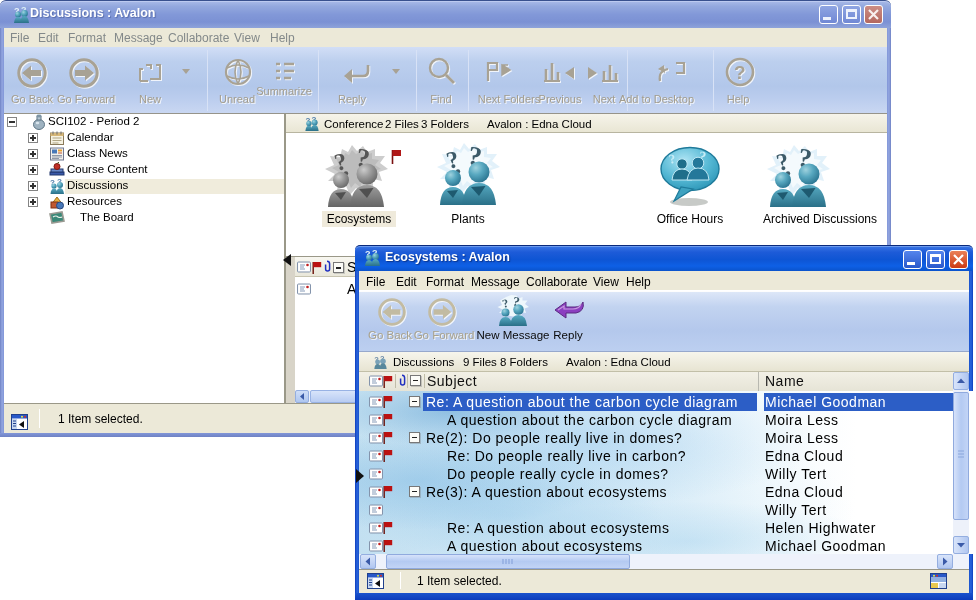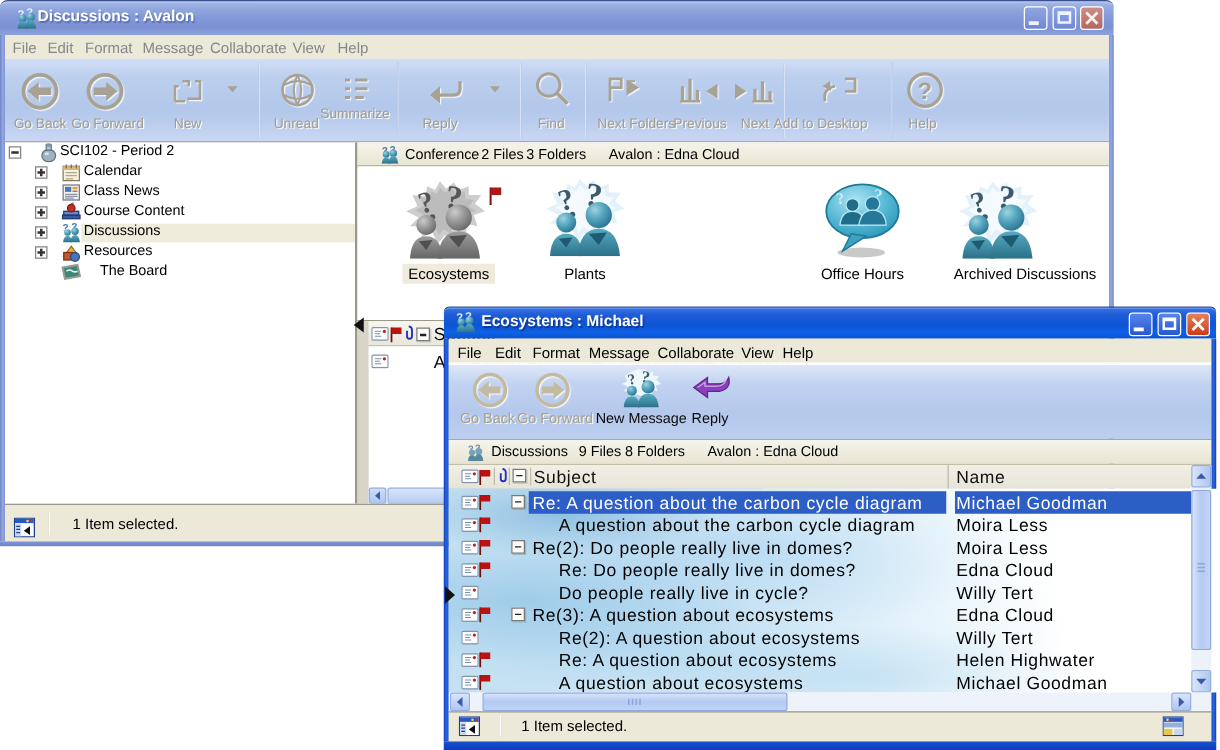--- a/index.html
+++ b/index.html
@@ -400,21 +400,21 @@
  <div class="a" style="left:9px;top:4px" id="w2icon">
       <svg width="17" height="17" viewBox="0 0 17 17">
         <text x="1" y="8" font-size="9" font-weight="bold" fill="#e8f4fa">?</text>
         <text x="8" y="7" font-size="9" font-weight="bold" fill="#dceef6">?</text>
         <circle cx="5" cy="8.5" r="3" fill="url(#gh)"></circle>
         <path d="M1 17 q0.5 -6 4 -6 q3.5 0 4 6Z" fill="url(#gb)"></path>
         <circle cx="11.5" cy="7.5" r="3.4" fill="url(#gh)"></circle>
         <path d="M7 17 q0.8 -7 4.5 -7 q3.8 0 4.5 7Z" fill="url(#gb)"></path>
       </svg>
     </div>
- <div class="a" style="left:30px;top:5px;font-size:12.5px;font-weight:bold;color:#fff;text-shadow:1px 1px 1px rgba(10,30,90,.6)">Ecosystems : Michael</div>
+ <div class="a" style="left:30px;top:5px;font-size:12.5px;font-weight:bold;color:#fff;text-shadow:1px 1px 1px rgba(10,30,90,.6)">Ecosystems : Avalon</div>
  <div class="xpbtn" style="left:548px;background:linear-gradient(#5585ec,#2858cc)">
       <div class="a" style="left:3px;top:11px;width:8px;height:3px;background:#fff"></div>
     </div>
  <div class="xpbtn" style="left:571px;background:linear-gradient(#5585ec,#2858cc)">
       <div class="a" style="left:3px;top:3px;width:11px;height:10px;border:2px solid #fff;border-top-width:3px"></div>
     </div>
  <div class="xpbtn" style="left:594px;background:linear-gradient(#ea8158,#cc3a14)">
       <svg width="17" height="17">
         <path d="M4 4 L13 13 M13 4 L4 13" stroke="#fff" stroke-width="2.2"></path>
       </svg>
@@ -593,31 +593,31 @@
             <path d="M3 4 h5 M3 6 h4 M3 8 h5" stroke="#7890b0" stroke-width="0.9"></path>
             <circle cx="10.5" cy="4" r="1.3" fill="#c02020"></circle>
           </svg>
         </div>
         <div class="a" style="left:24px;top:56px">
           <svg width="10" height="13" viewBox="0 0 10 13">
             <path d="M1.2 13 V1" stroke="#6a1008" stroke-width="1.4"></path>
             <path d="M1.2 1 h8 v5.2 h-8 Z" fill="#bb1111"></path>
           </svg>
         </div>
-        <div class="a row-t" style="left:88px;top:55px;color:#000">Re: Do people really live in domes?</div>
+        <div class="a row-t" style="left:88px;top:55px;color:#000">Re: Do people really live in carbon?</div>
         <div class="a row-t" style="left:406px;top:55px;color:#000">Edna Cloud</div>
         <div class="a" style="left:10px;top:75px">
           <svg width="14" height="12" viewBox="0 0 14 12">
             <rect x="0.5" y="1" width="13" height="10" rx="1" fill="#f4f6f8" stroke="#8494ac"></rect>
             <rect x="1.5" y="2" width="11" height="8" fill="#fff"></rect>
             <path d="M3 4 h5 M3 6 h4 M3 8 h5" stroke="#7890b0" stroke-width="0.9"></path>
             <circle cx="10.5" cy="4" r="1.3" fill="#c02020"></circle>
           </svg>
         </div>
-        <div class="a row-t" style="left:88px;top:73px;color:#000">Do people really live in cycle?</div>
+        <div class="a row-t" style="left:88px;top:73px;color:#000">Do people really cycle in domes?</div>
         <div class="a row-t" style="left:406px;top:73px;color:#000">Willy Tert</div>
         <div class="a" style="left:10px;top:93px">
           <svg width="14" height="12" viewBox="0 0 14 12">
             <rect x="0.5" y="1" width="13" height="10" rx="1" fill="#f4f6f8" stroke="#8494ac"></rect>
             <rect x="1.5" y="2" width="11" height="8" fill="#fff"></rect>
             <path d="M3 4 h5 M3 6 h4 M3 8 h5" stroke="#7890b0" stroke-width="0.9"></path>
             <circle cx="10.5" cy="4" r="1.3" fill="#c02020"></circle>
           </svg>
         </div>
         <div class="a" style="left:24px;top:92px">
@@ -634,21 +634,20 @@
         <div class="a row-t" style="left:67px;top:91px;color:#000">Re(3): A question about ecosystems</div>
         <div class="a row-t" style="left:406px;top:91px;color:#000">Edna Cloud</div>
         <div class="a" style="left:10px;top:111px">
           <svg width="14" height="12" viewBox="0 0 14 12">
             <rect x="0.5" y="1" width="13" height="10" rx="1" fill="#f4f6f8" stroke="#8494ac"></rect>
             <rect x="1.5" y="2" width="11" height="8" fill="#fff"></rect>
             <path d="M3 4 h5 M3 6 h4 M3 8 h5" stroke="#7890b0" stroke-width="0.9"></path>
             <circle cx="10.5" cy="4" r="1.3" fill="#c02020"></circle>
           </svg>
         </div>
-        <div class="a row-t" style="left:88px;top:109px;color:#000">Re(2): A question about ecosystems</div>
         <div class="a row-t" style="left:406px;top:109px;color:#000">Willy Tert</div>
         <div class="a" style="left:10px;top:129px">
           <svg width="14" height="12" viewBox="0 0 14 12">
             <rect x="0.5" y="1" width="13" height="10" rx="1" fill="#f4f6f8" stroke="#8494ac"></rect>
             <rect x="1.5" y="2" width="11" height="8" fill="#fff"></rect>
             <path d="M3 4 h5 M3 6 h4 M3 8 h5" stroke="#7890b0" stroke-width="0.9"></path>
             <circle cx="10.5" cy="4" r="1.3" fill="#c02020"></circle>
           </svg>
         </div>
         <div class="a" style="left:24px;top:128px">

